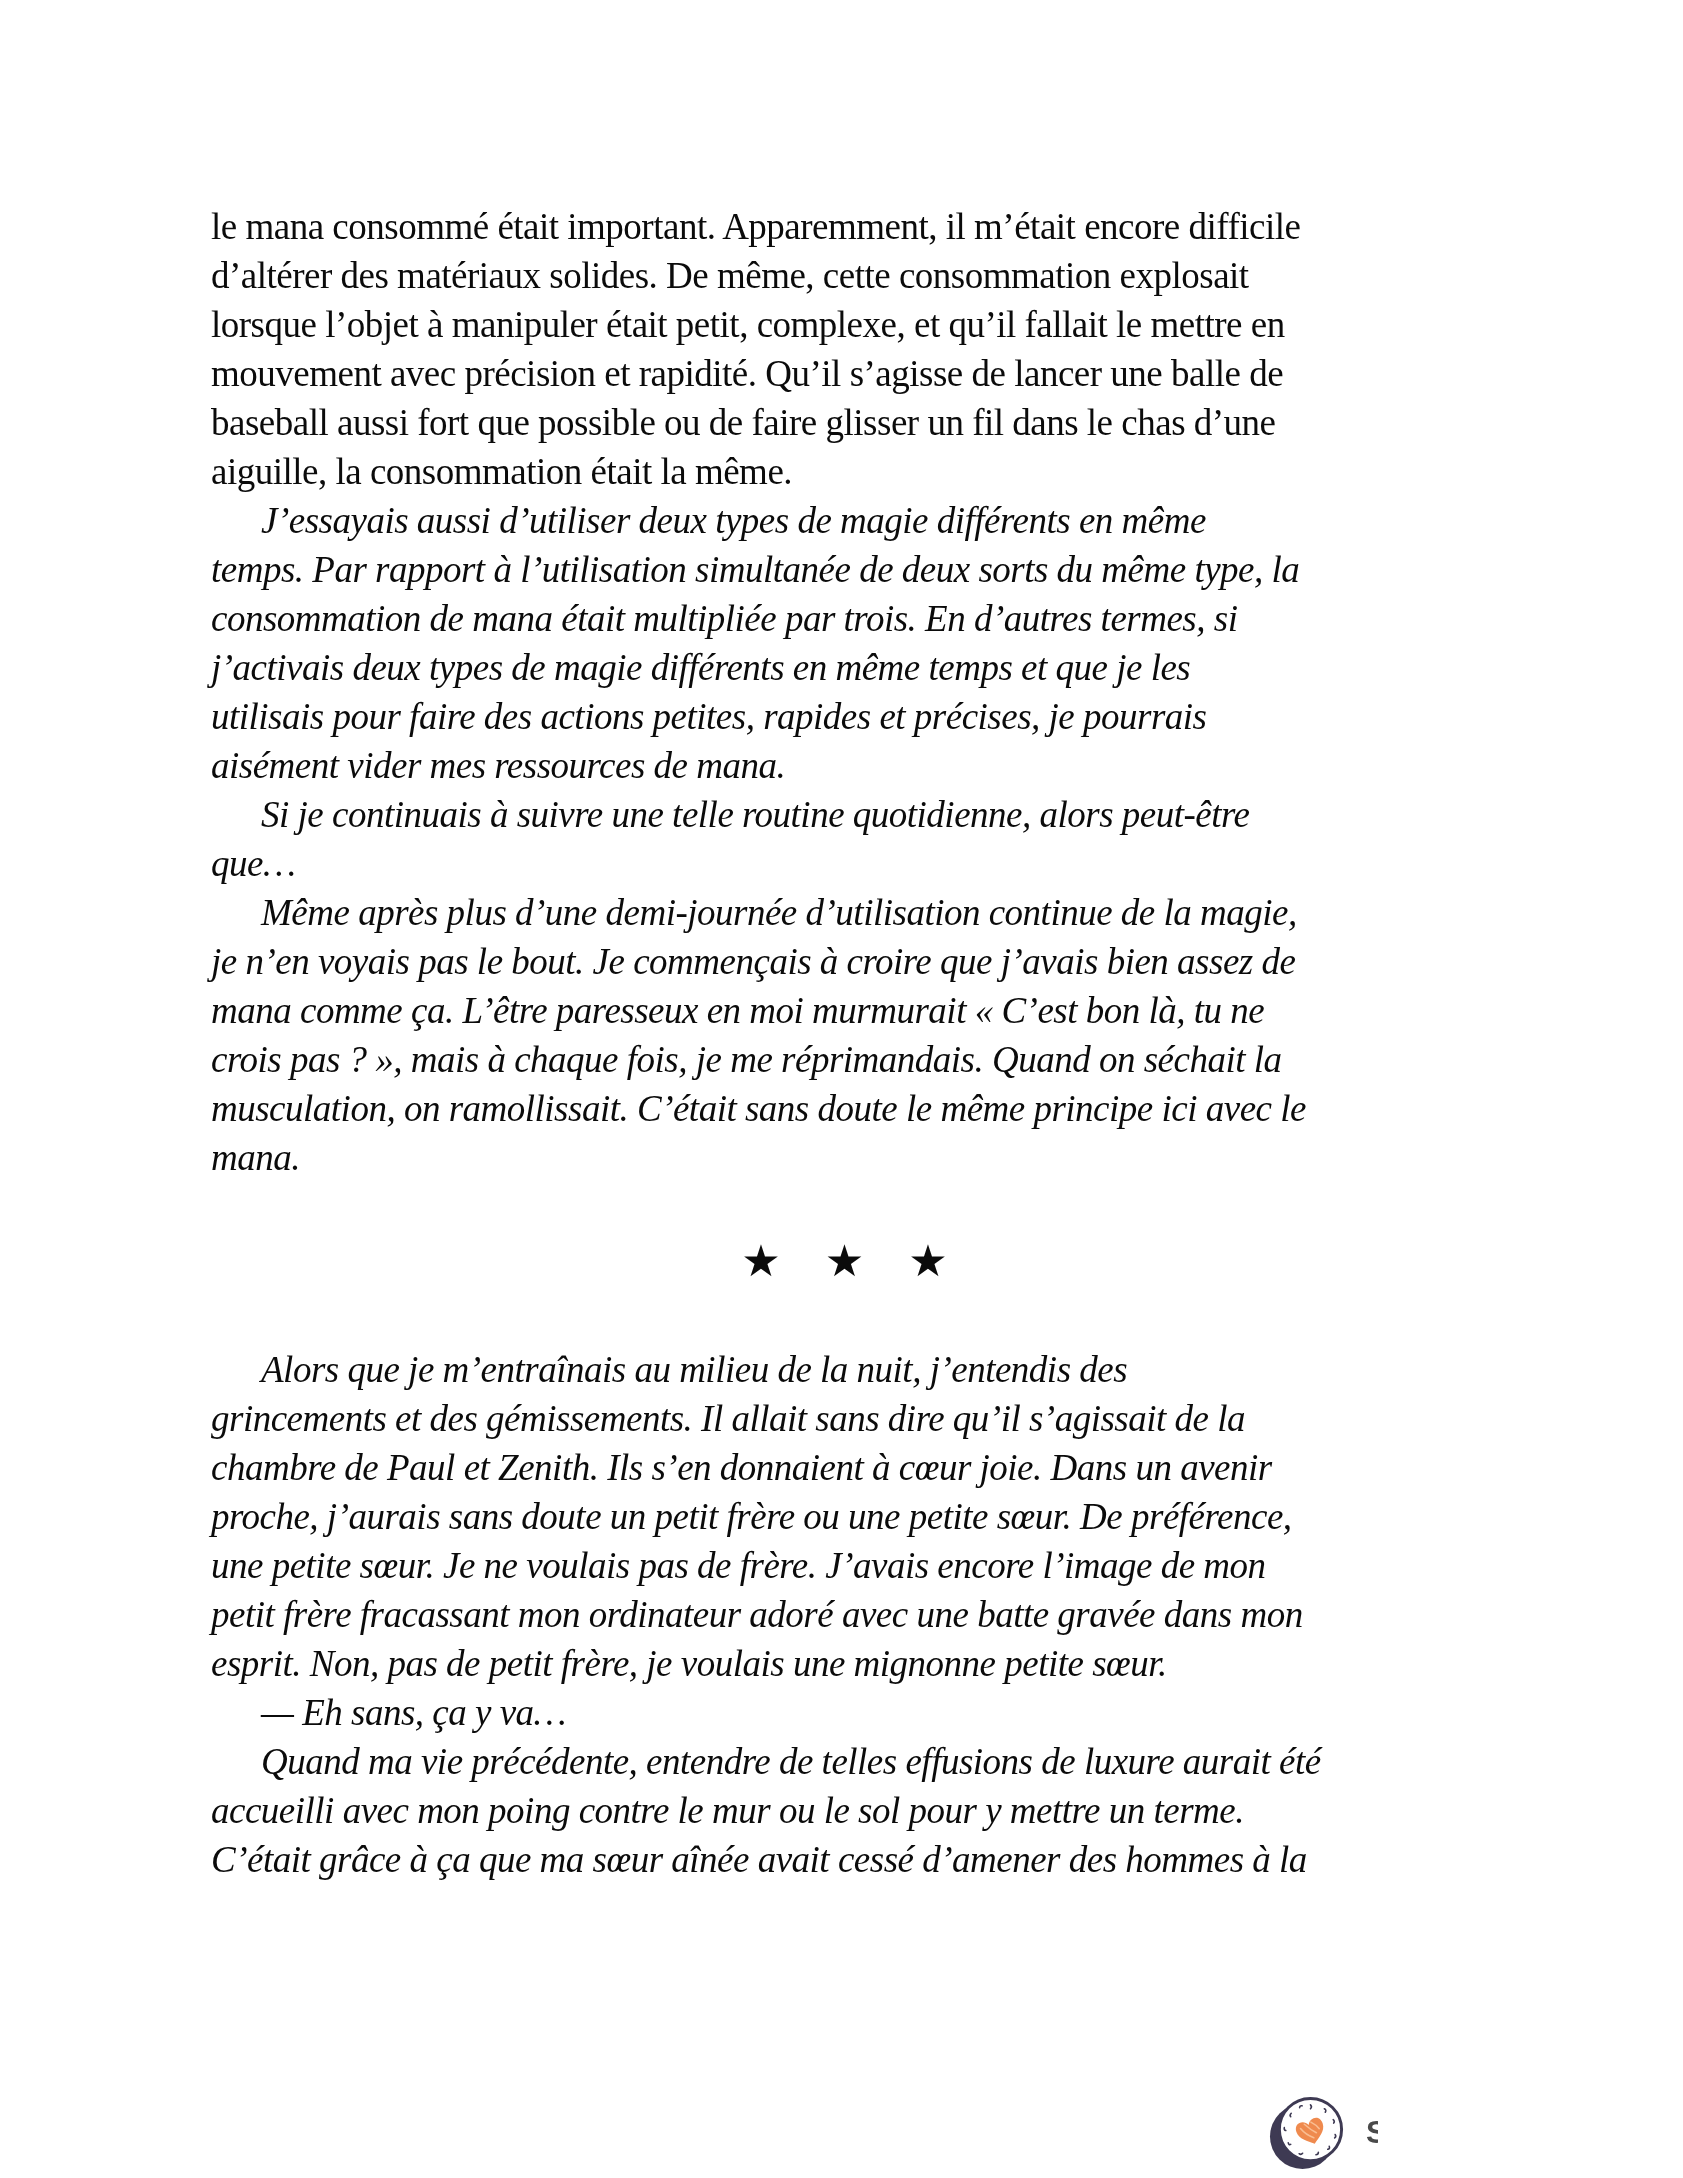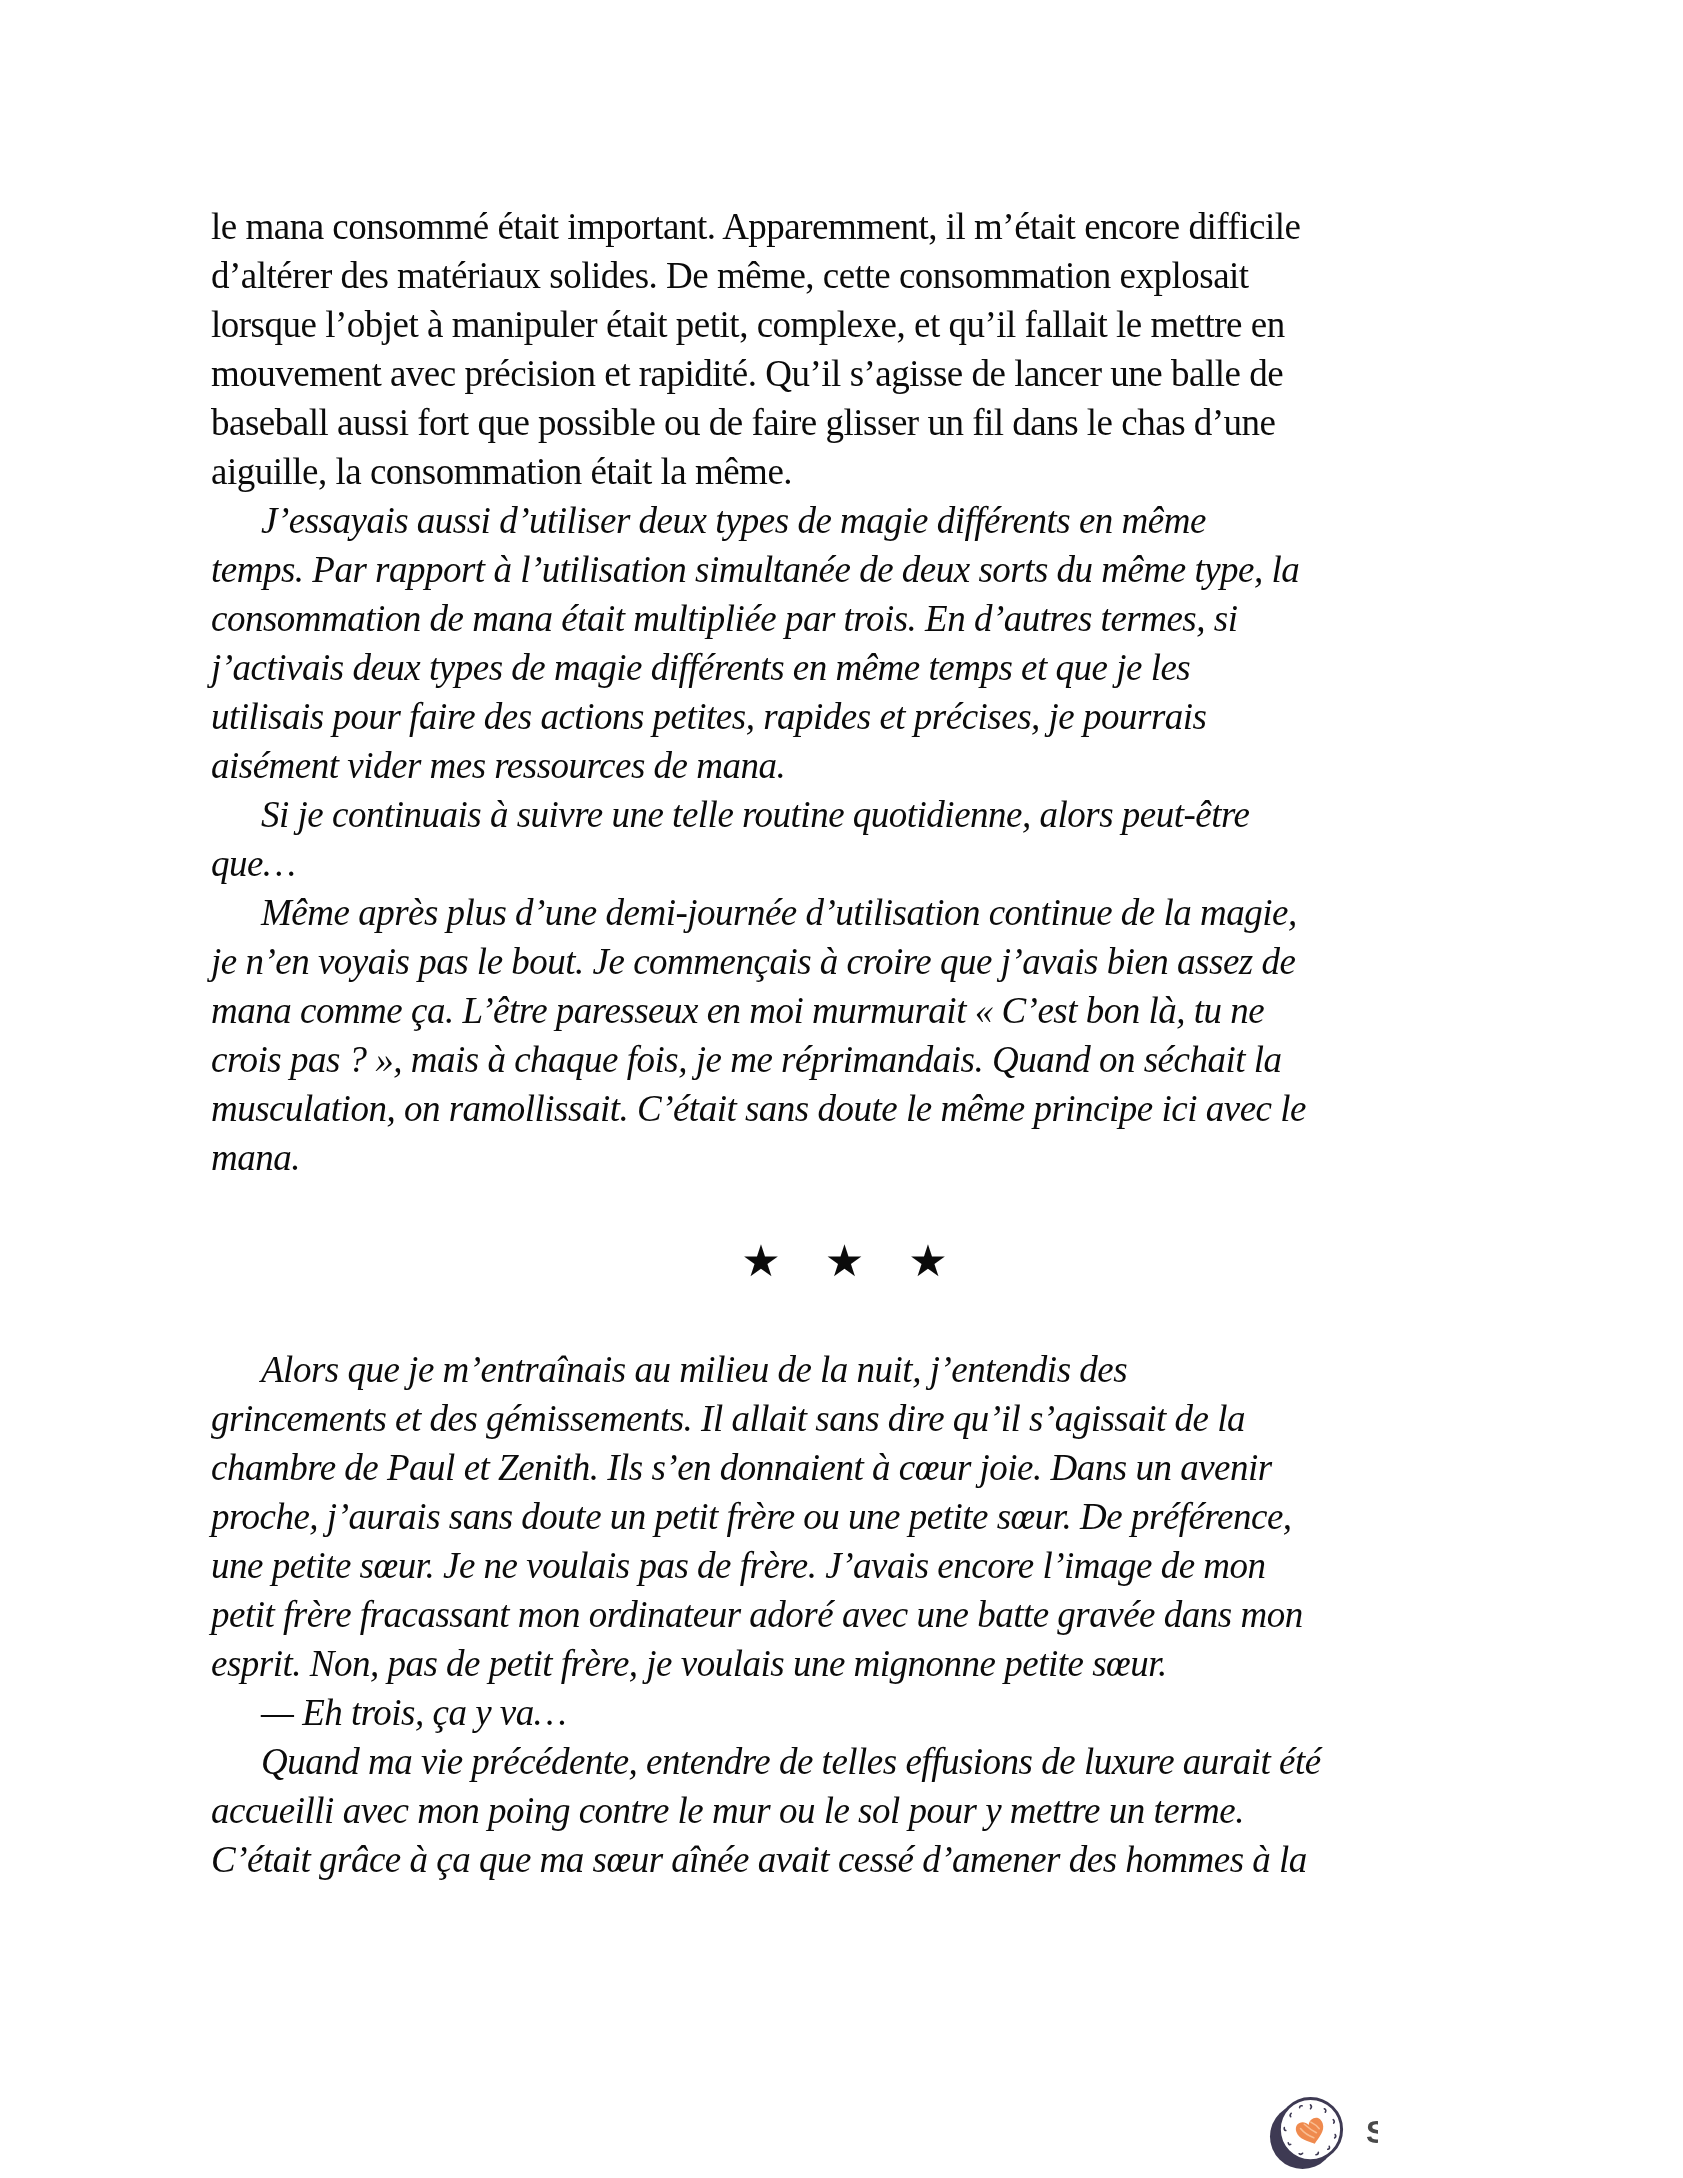--- a/index.html
+++ b/index.html
@@ -92,21 +92,21 @@
 je n’en voyais pas le bout. Je commençais à croire que j’avais bien assez de
 mana comme ça. L’être paresseux en moi murmurait « C’est bon là, tu ne
 crois pas ? », mais à chaque fois, je me réprimandais. Quand on séchait la
 musculation, on ramollissait. C’était sans doute le même principe ici avec le
 mana.</div><div class="divider">★ ★ ★</div><div class="paragraph indent">Alors que je m’entraînais au milieu de la nuit, j’entendis des
 grincements et des gémissements. Il allait sans dire qu’il s’agissait de la
 chambre de Paul et Zenith. Ils s’en donnaient à cœur joie. Dans un avenir
 proche, j’aurais sans doute un petit frère ou une petite sœur. De préférence,
 une petite sœur. Je ne voulais pas de frère. J’avais encore l’image de mon
 petit frère fracassant mon ordinateur adoré avec une batte gravée dans mon
-esprit. Non, pas de petit frère, je voulais une mignonne petite sœur.</div><div class="paragraph indent">— Eh trois, ça y va…</div><div class="paragraph indent">Quand ma vie précédente, entendre de telles effusions de luxure aurait été
+esprit. Non, pas de petit frère, je voulais une mignonne petite sœur.</div><div class="paragraph indent">— Eh sans, ça y va…</div><div class="paragraph indent">Quand ma vie précédente, entendre de telles effusions de luxure aurait été
 accueilli avec mon poing contre le mur ou le sol pour y mettre un terme.
 C’était grâce à ça que ma sœur aînée avait cessé d’amener des hommes à la</div></div>
 
   <div class="footer-brand">
     <div class="sushi-icon-box">
       <svg viewBox="0 0 80 80" width="79" height="79" aria-hidden="true">
 
         <circle cx="34" cy="44" r="33" fill="#3e3a53"></circle>
 
         <circle cx="42" cy="37" r="31.5" fill="#ffffff" stroke="#3e3a53" stroke-width="3"></circle>

